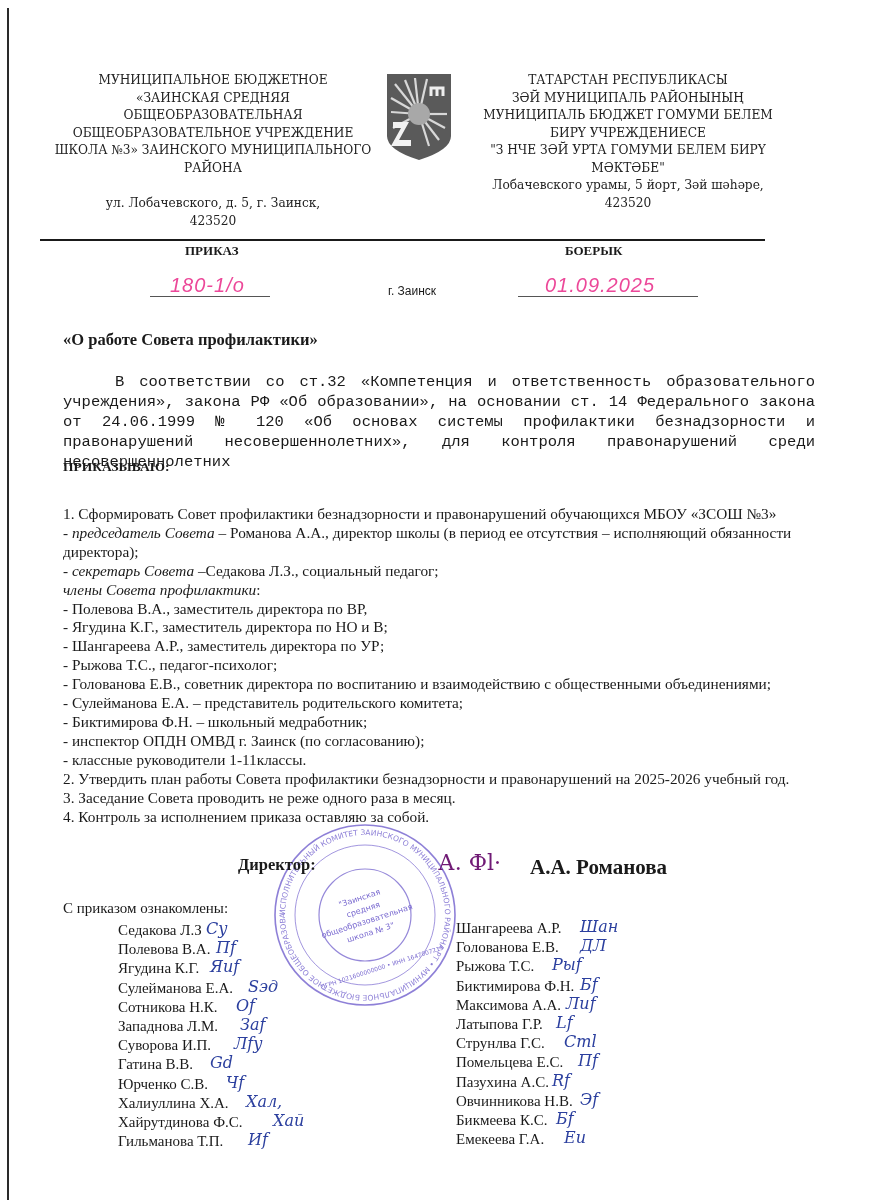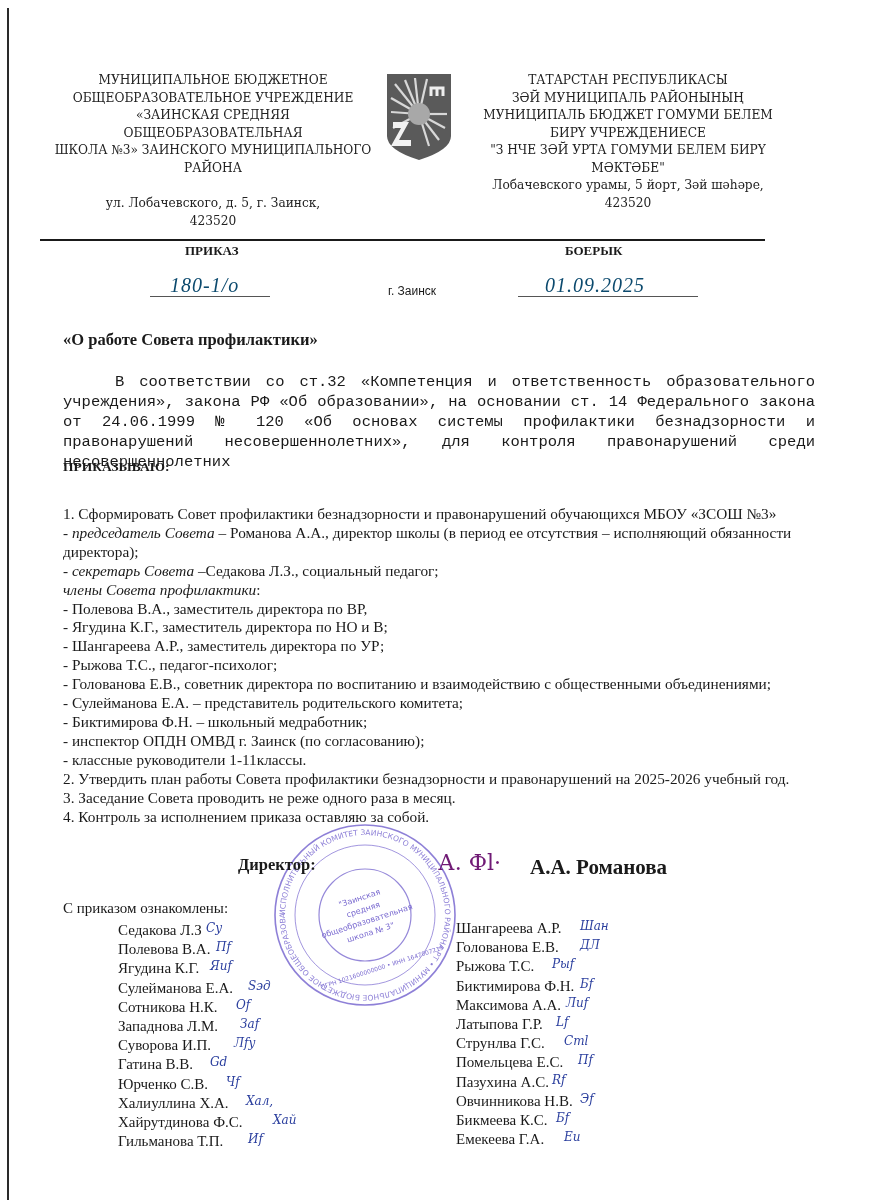--- a/index.html
+++ b/index.html
@@ -13,51 +13,51 @@
     .hdr-right { left: 468px; width: 320px; }
     .hdr .gap { height: 18px; }
     .logo { position: absolute; left: 383px; top: 70px; width: 72px; height: 92px; }
     .rule { position: absolute; left: 40px; top: 239px; width: 725px; height: 2px; background: #1a1a1a; }
     .tnr { font-family: "Liberation Serif", "DejaVu Serif", serif; }
     .sans { font-family: "Liberation Sans", "DejaVu Sans", sans-serif; }
     .lbl-prikaz { position: absolute; left: 185px; top: 243px; font-weight: bold; font-size: 13px; }
     .lbl-boerik { position: absolute; left: 565px; top: 243px; font-weight: bold; font-size: 13px; }
     .numline { position: absolute; left: 150px; top: 296px; width: 120px; height: 1px; background: #555; }
     .dateline { position: absolute; left: 518px; top: 296px; width: 180px; height: 1px; background: #555; }
-    .hand { position: absolute; font-family: Liberation Serif, serif; font-style: italic; color: #0c4a6e; font-size: 20px; letter-spacing: 1px; }
+    .hand { position: absolute; font-family: Liberation Sans, sans-serif; font-style: italic; color: #ec4899; font-size: 20px; letter-spacing: 1px; }
     .hand-num { left: 170px; top: 274px; }
     .hand-date { left: 545px; top: 274px; }
     .city { position: absolute; left: 388px; top: 284px; font-size: 12px; }
     .title { position: absolute; left: 63px; top: 330px; font-weight: bold; font-size: 16.5px; }
     .body { position: absolute; left: 63px; width: 752px; font-size: 15.5px; line-height: 20px; text-align: justify; font-family: Liberation Mono, monospace; }
     .intro { top: 372px; text-indent: 52px; }
     .order-label { position: absolute; left: 63px; top: 459px; font-weight: bold; font-size: 13.5px; }
     .items { position: absolute; left: 63px; top: 505px; width: 760px; font-size: 15.3px; line-height: 18.9px; }
     .items div { white-space: nowrap; }
     .it { font-style: italic; }
     .dir-label { position: absolute; left: 238px; top: 855px; font-weight: bold; font-size: 16.5px; }
     .dir-name { position: absolute; left: 530px; top: 855px; font-weight: bold; font-size: 21px; }
     .sig { position: absolute; font-family: "DejaVu Serif", serif; color: #701a75; font-size: 18px; }
     .stamp { position: absolute; left: 270px; top: 820px; width: 190px; height: 190px; }
     .ack-title { position: absolute; left: 63px; top: 900px; font-size: 15px; }
     .ack-col { position: absolute; font-size: 15px; line-height: 19.2px; }
     .ack-left { left: 118px; top: 921px; }
     .ack-right { left: 456px; top: 919px; }
     .ack-row { position: relative; white-space: nowrap; }
-    .ack-row .sig-mark { position: absolute; top: -2px; font-family: "DejaVu Serif", serif; font-style: italic; color: #2b3f9e; font-size: 12px; }
+    .ack-row .sig-mark { position: absolute; top: -2px; font-family: "DejaVu Serif", serif; font-style: italic; color: #2b3f9e; font-size: 16px; }
   </style>
 </head>
 <body>
 
 <div class="scanline"></div>
 
 <div class="hdr hdr-left">
   <div>МУНИЦИПАЛЬНОЕ БЮДЖЕТНОЕ</div>
+  <div>«ЗАИНСКАЯ СРЕДНЯЯ ОБЩЕОБРАЗОВАТЕЛЬНАЯ</div>
   <div>ОБЩЕОБРАЗОВАТЕЛЬНОЕ УЧРЕЖДЕНИЕ</div>
-  <div>«ЗАИНСКАЯ СРЕДНЯЯ ОБЩЕОБРАЗОВАТЕЛЬНАЯ</div>
   <div>ШКОЛА №3» ЗАИНСКОГО МУНИЦИПАЛЬНОГО</div>
   <div>РАЙОНА</div>
   <div class="gap"></div>
   <div>ул. Лобачевского, д. 5, г. Заинск,</div>
   <div>423520</div>
 </div>
 
 <div class="logo">
   <svg width="72" height="92" viewBox="0 0 72 92">
     <path d="M4 4 H68 V66 Q68 80 36 90 Q4 80 4 66 Z" fill="#5a5a5a"></path>

